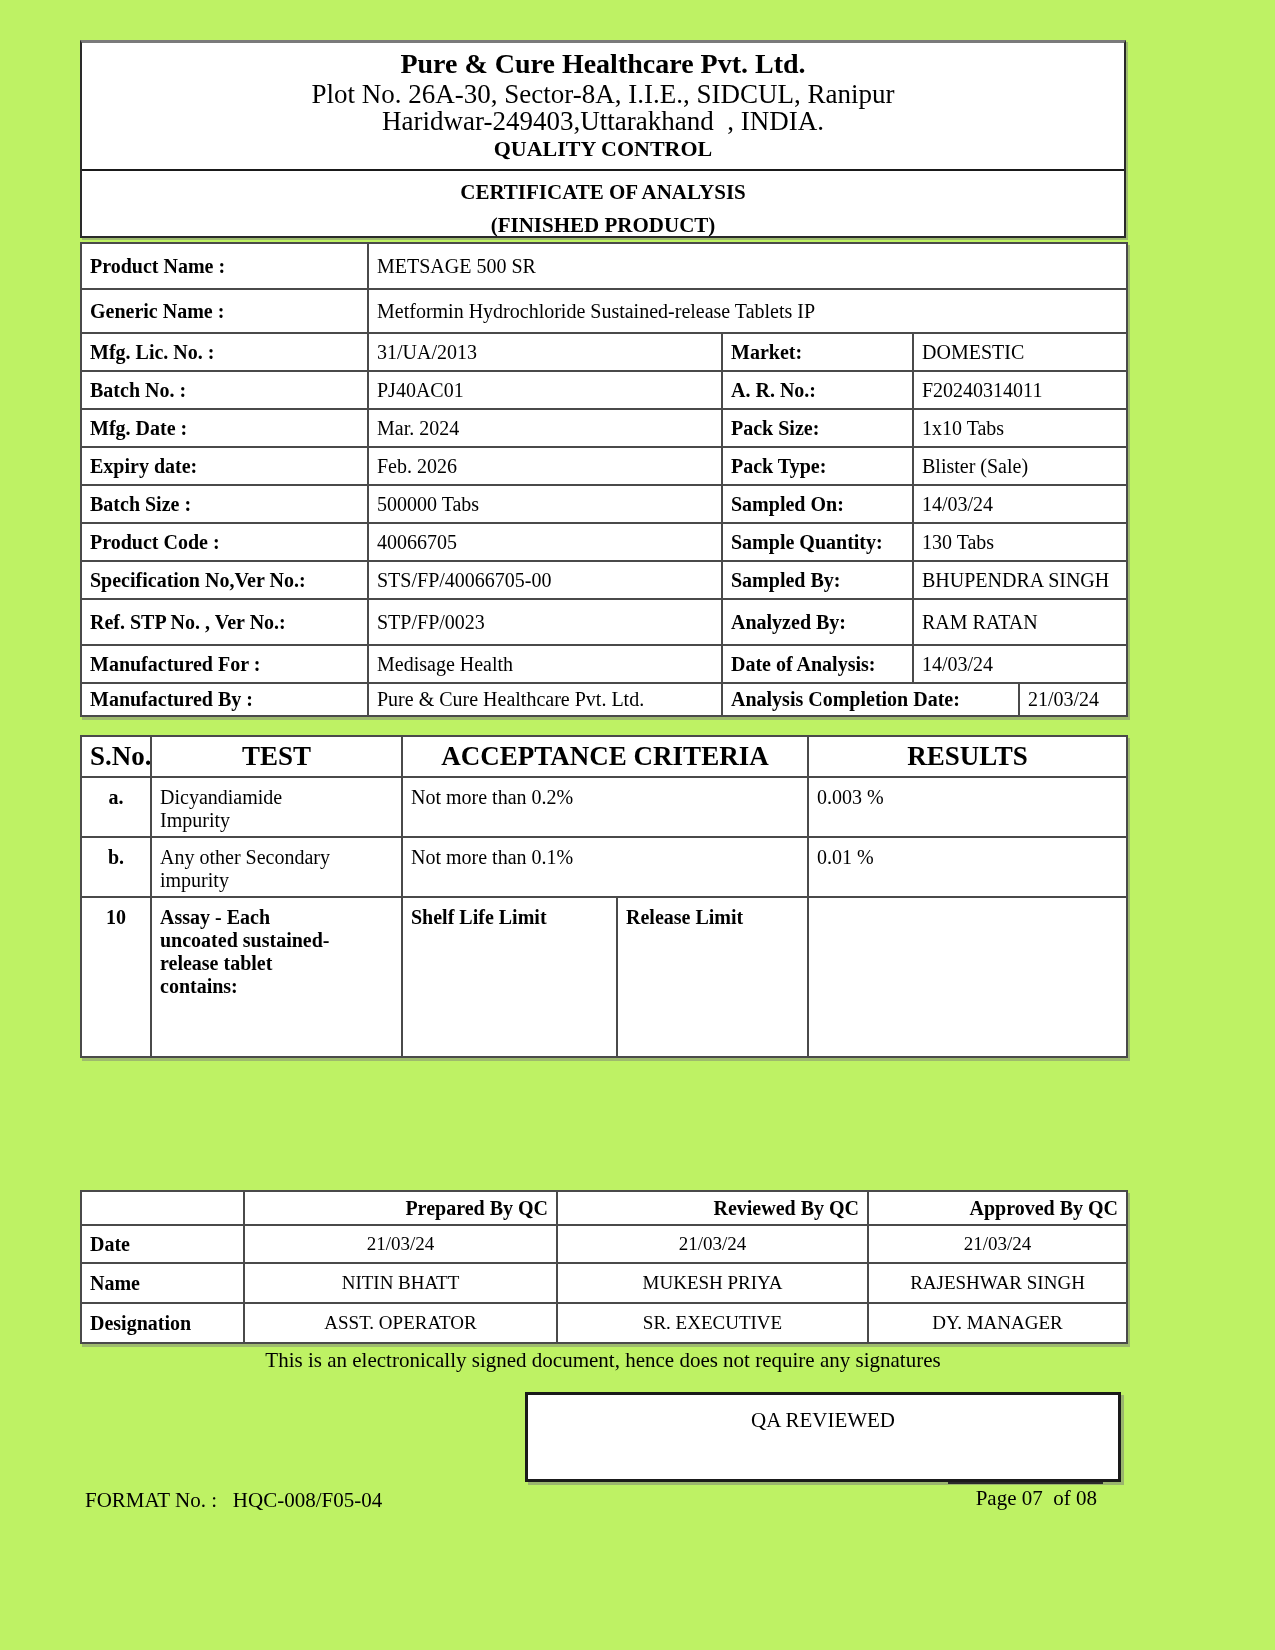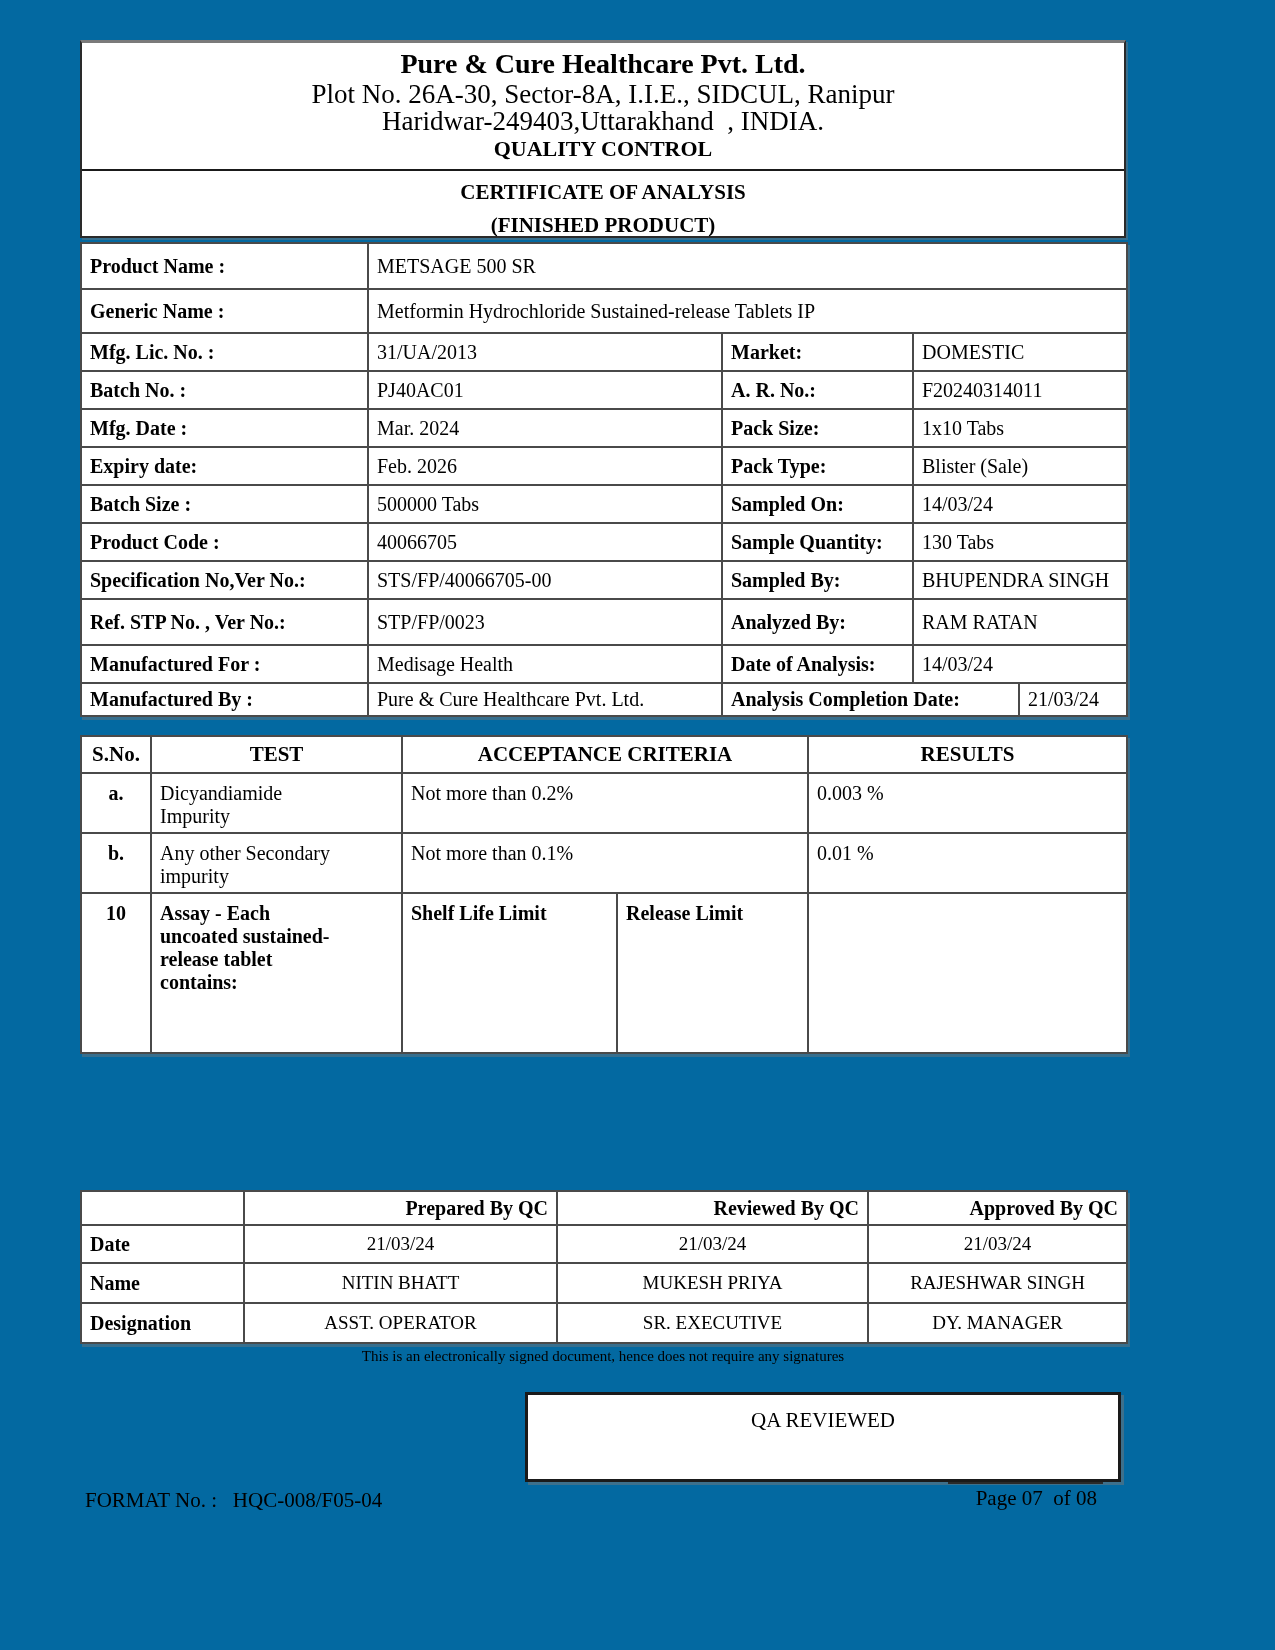--- a/index.html
+++ b/index.html
@@ -5,21 +5,21 @@
   * { margin: 0; padding: 0; box-sizing: border-box; }
   html, body { background: #ffffff; }
   body {
     font-family: "Liberation Serif", "DejaVu Serif", serif;
     color: #000;
   }
   .page {
     position: relative;
     width: 1275px;
     height: 1650px;
-    background: #0369a1;
+    background: #bef264;
     overflow: hidden;
   }
 
   
   .header-box {
     position: absolute;
     left: 80px; top: 40px;
     width: 1046px; height: 198px;
     border: 2px solid #2a2a2a;
     border-top: 3px solid #7a7a7a;
@@ -60,21 +60,21 @@
   .lbl { font-weight: bold; }
   .prewrap { white-space: pre-wrap; }
 
   
   .test-table {
     position: absolute;
     left: 80px; top: 735px;
     width: 1046px;
     border: 2px solid #1a1a1a;
   }
-  .test-table th { font-size: 21px; text-align: center; vertical-align: middle; margin-top: 13px; }
+  .test-table th { font-size: 27px; text-align: center; vertical-align: middle; margin-top: 13px; }
   .test-table td { vertical-align: top; padding-top: 8px; }
   .td-sno { text-align: center; font-weight: bold; }
   .test-name { padding-right: 48px; }
 
   
   .signoff-table {
     position: absolute;
     left: 80px; top: 1190px;
     width: 1046px;
     border: 2px solid #1a1a1a;
@@ -82,21 +82,21 @@
   .signoff-table th { text-align: right; font-size: 20px; vertical-align: middle; }
   .signoff-table td { text-align: center; font-size: 19px; vertical-align: middle; }
   .signoff-table td.lbl { text-align: left; font-size: 20px; }
 
   
   .esign-note {
     position: absolute;
     left: 80px; top: 1348px;
     width: 1046px;
     text-align: center;
-    font-size: 15px;
+    font-size: 21px;
   }
   .qa-box {
     position: absolute;
     left: 525px; top: 1392px;
     width: 596px; height: 90px;
     border: 3px solid #1a1a1a;
     box-shadow: 3px 3px 0 rgba(120,120,120,.5);
     text-align: center;
     padding-top: 10px;
     background: #fff;

